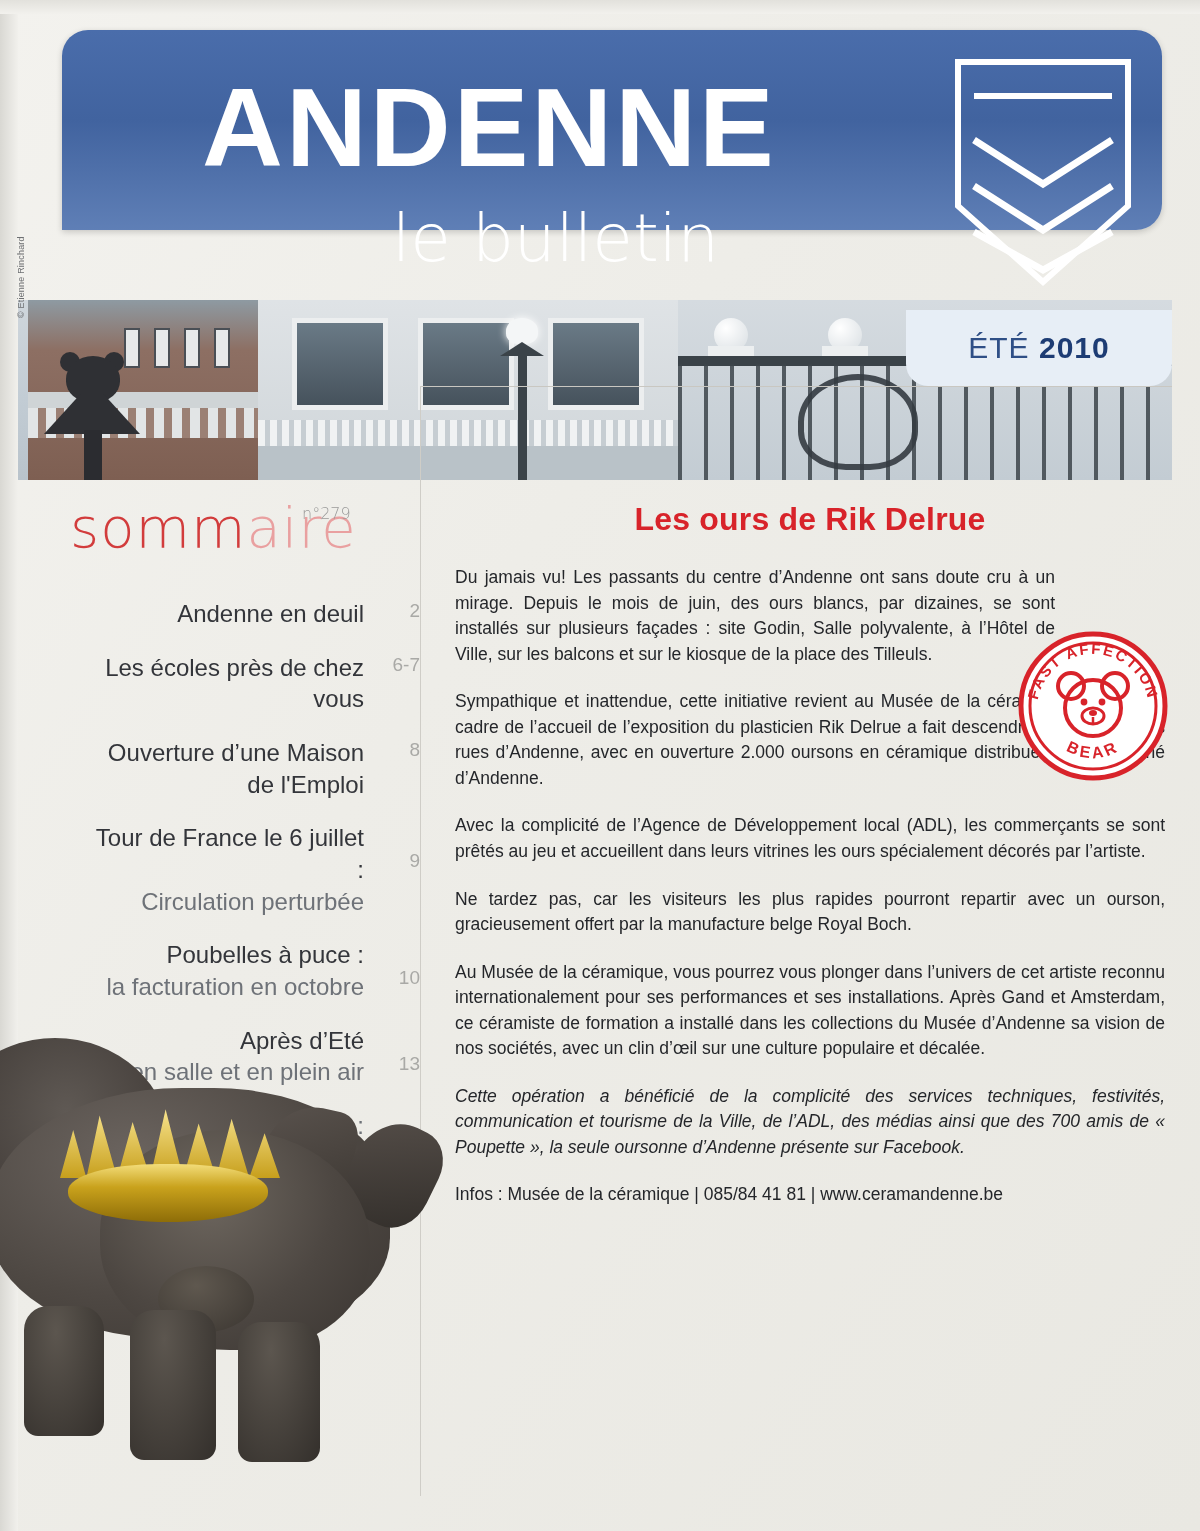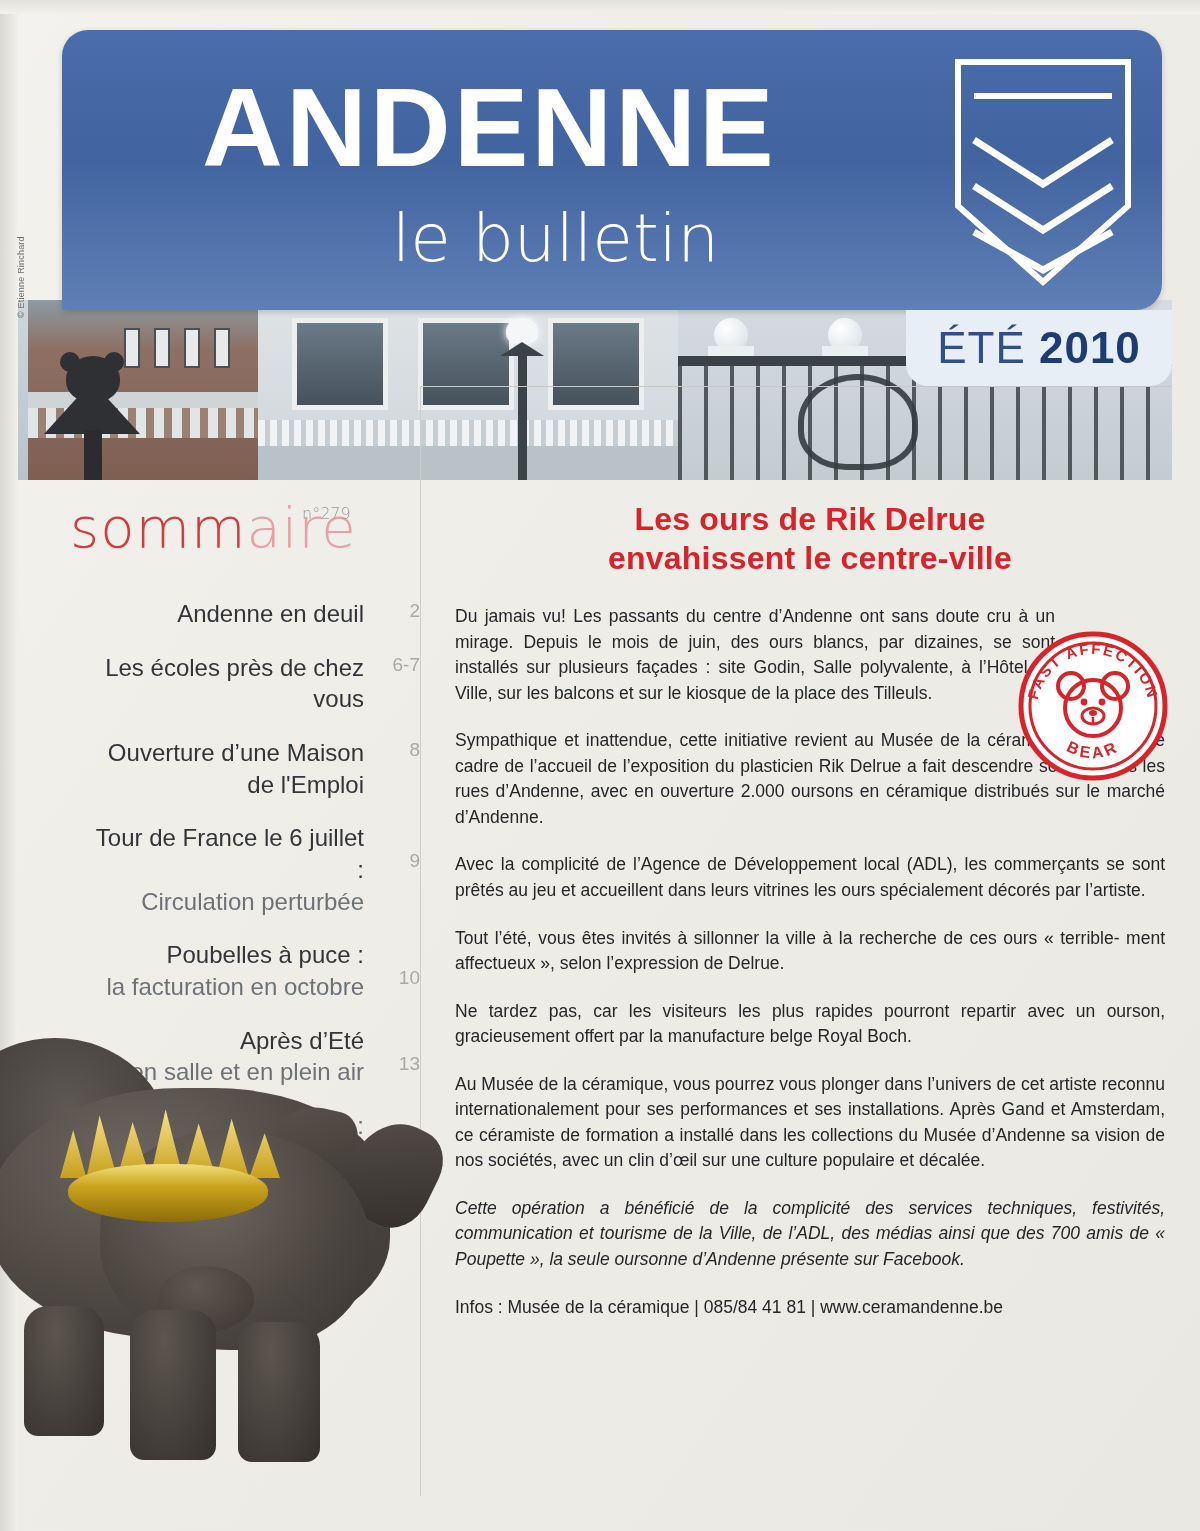--- a/index.html
+++ b/index.html
@@ -144,21 +144,21 @@
 
   .photo-credit {
     position: absolute; left: 16px; top: 318px;
     transform: rotate(-90deg); transform-origin: left top;
     font-size: 9px; color: #6d6f72; letter-spacing: .2px;
     white-space: nowrap;
   }
 
   
   .masthead {
-    position: absolute; left: 62px; top: 30px; width: 1100px; height: 280px;
+    position: absolute; left: 62px; top: 30px; width: 1100px; height: 200px;
     background: linear-gradient(180deg,#4a6dab 0%,#41639f 45%,#5f7fb6 100%);
     border-radius: 26px 26px 26px 0 / 26px 26px 26px 0;
     box-shadow: 0 2px 6px rgba(0,0,0,.18);
   }
   .masthead-title {
     position: absolute; left: 140px; top: 42px;
     font-size: 112px; font-weight: 700; letter-spacing: 3px;
     color: #ffffff; line-height: 1;
     font-family: "Liberation Sans", sans-serif;
   }
@@ -173,21 +173,21 @@
   .crest svg { display: block; }
 
   
   .season-tab {
     position: absolute; left: 906px; top: 310px; width: 266px; height: 76px;
     background: #e7eef6;
     border-radius: 0 0 22px 22px;
     display: flex; align-items: center; justify-content: center;
   }
   .season-text {
-    font-size: 44px; color: #2f4f86; letter-spacing: 1px;
+    font-size: 30px; color: #2f4f86; letter-spacing: 1px;
   }
   .season-text b { color: #1d3c74; }
 
   .hairline {
     position: absolute; left: 420px; top: 386px; width: 752px; height: 1px;
     background: #c9c7c1;
   }
   .hairline2 {
     position: absolute; left: 420px; top: 386px; width: 1px; height: 1110px;
     background: #cfcdc7;
@@ -491,21 +491,20 @@
   <div class="leg-b"></div>
   <div class="crown">
     <div class="spikes"></div>
     <div class="band"></div>
   </div>
 </div>
 
 <div class="article">
   <div class="article-title">
     <div>Les ours de Rik Delrue</div>
-    <div>envahissent le centre-ville</div>
   </div>
 
   <div class="stamp">
     <svg width="152" height="152" viewBox="0 0 152 152">
       <circle cx="76" cy="76" r="72" fill="#ffffff" stroke="#d8232a" stroke-width="5"></circle>
       <circle cx="76" cy="76" r="63" fill="none" stroke="#d8232a" stroke-width="3"></circle>
       <path id="arcTop" d="M 20 80 A 56 56 0 0 1 132 80" fill="none"></path>
       <path id="arcBot" d="M 26 78 A 50 50 0 0 0 126 78" fill="none"></path>
       <text font-family="Liberation Sans, sans-serif" font-size="15" font-weight="700" fill="#d8232a" letter-spacing="2">
         <textPath href="#arcTop" startOffset="50%" text-anchor="middle">FAST AFFECTION</textPath>
@@ -523,19 +522,18 @@
         <ellipse cx="76" cy="83" rx="4" ry="3" fill="#d8232a"></ellipse>
         <path d="M76 87 v6" stroke="#d8232a" stroke-width="2.5"></path>
       </g>
     </svg>
   </div>
 
   <div class="article-body">
     <p class="first">Du jamais vu! Les passants du centre d’Andenne ont sans doute cru à un mirage. Depuis le mois de juin, des ours blancs, par dizaines, se sont installés sur plusieurs façades : site Godin, Salle polyvalente, à l’Hôtel de Ville, sur les balcons et sur le kiosque de la place des Tilleuls.</p>
     <p>Sympathique et inattendue, cette initiative revient au Musée de la céramique qui dans le cadre de l’accueil de l’exposition du plasticien Rik Delrue a fait descendre son art dans les rues d’Andenne, avec en ouverture 2.000 oursons en céramique distribués sur le marché d’Andenne.</p>
     <p>Avec la complicité de l’Agence de Développement local (ADL), les commerçants se sont prêtés au jeu et accueillent dans leurs vitrines les ours spécialement décorés par l’artiste.</p>
-    <p>Tout l’été, vous êtes invités à sillonner la ville à la recherche de ces ours « terrible- ment affectueux », selon l’expression de Delrue.</p>
     <p>Ne tardez pas, car les visiteurs les plus rapides pourront repartir avec un ourson, gracieusement offert par la manufacture belge Royal Boch.</p>
     <p>Au Musée de la céramique, vous pourrez vous plonger dans l’univers de cet artiste reconnu internationalement pour ses performances et ses installations. Après Gand et Amsterdam, ce céramiste de formation a installé dans les collections du Musée d’Andenne sa vision de nos sociétés, avec un clin d’œil sur une culture populaire et décalée.</p>
     <p class="italic">Cette opération a bénéficié de la complicité des services techniques, festivités, communication et tourisme de la Ville, de l’ADL, des médias ainsi que des 700 amis de « Poupette », la seule oursonne d’Andenne présente sur Facebook.</p>
     <p class="infos">Infos : Musée de la céramique | 085/84 41 81 | www.ceramandenne.be</p>
   </div>
 </div>
 
 </body></html>

